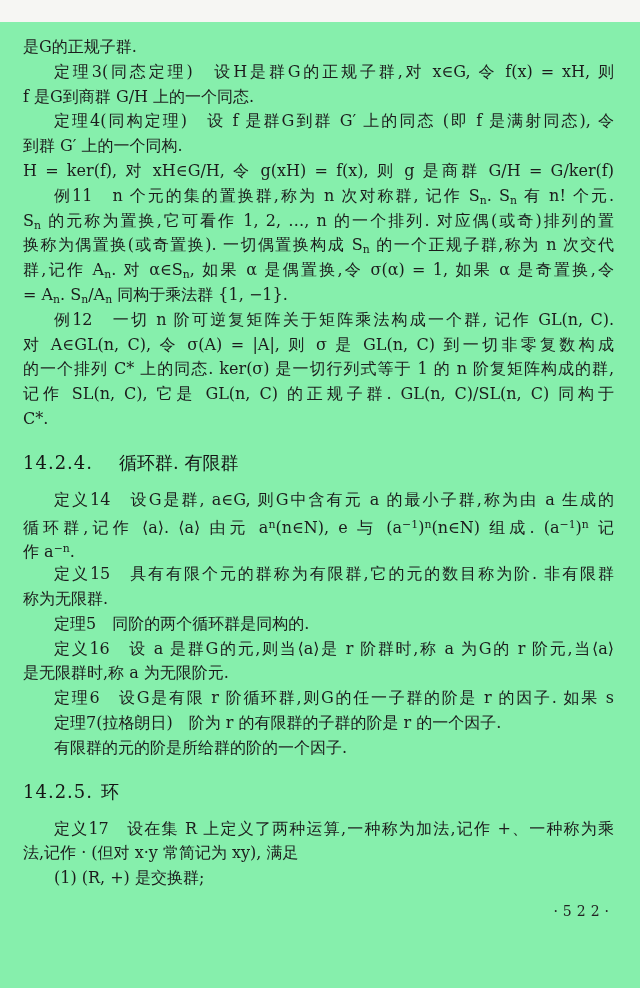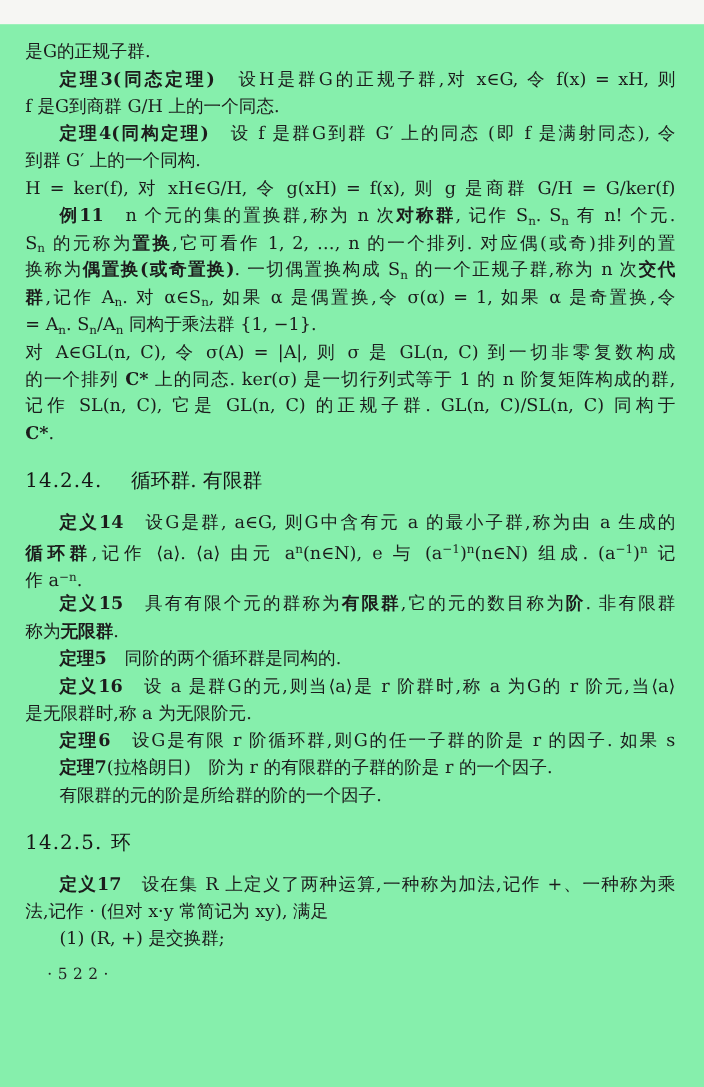--- a/index.html
+++ b/index.html
@@ -8,44 +8,45 @@
     box-sizing:border-box;width:640px;height:988px;
     background:#86efac;
     padding:13px 26px 0 23px;
     font-family:"DejaVu Serif","Liberation Serif",serif;
     color:#1c1c1c;overflow:hidden;margin-top:22px;
   }
   .content{width:591px;}
   .line{font-size:16px;line-height:24.8px;height:24.8px;white-space:nowrap;overflow:hidden;}
   .line.fill{white-space:normal;text-align:justify;text-align-last:justify;}
   .line.indent{text-indent:31px;}
-  .seg-b{font-weight:bold;}
+  .seg-b{font-weight:normal;}
   .seg-n{font-weight:normal;}
   .seg-sub{font-size:68%;vertical-align:-0.3em;}
   .seg-sup{font-size:68%;vertical-align:0.45em;}
   .heading{font-size:18px;line-height:30px;margin:16px 0 10px 0;color:#151515;}
   .heading .hnum{margin-right:8px;letter-spacing:1px;}
-  .pagenum{margin-top:12px;margin-left:20px;font-size:14px;letter-spacing:5px;color:#222;}
+  .pagenum{margin-top:12px;margin-left:20px;font-size:14px;letter-spacing:5px;color:#222;text-align:right;}
 </style>
 </head>
 <body>
 
 <div class="page">
   <div class="content" id="content">
       <div class="line"><span class="seg-n">是G的正规子群.</span></div>
       <div class="line indent fill"><span class="seg-b">定理3(同态定理)</span><span class="seg-n">　设H是群G的正规子群,对 x∈G, 令 f(x) = xH, 则</span></div>
       <div class="line"><span class="seg-n">f 是G到商群 G/H 上的一个同态.</span></div>
       <div class="line indent fill"><span class="seg-b">定理4(同构定理)</span><span class="seg-n">　设 f 是群G到群 G′ 上的同态 (即 f 是满射同态), 令</span></div>
       <div class="line"><span class="seg-n">到群 G′ 上的一个同构.</span></div>
       <div class="line fill"><span class="seg-n">H = ker(f), 对 xH∈G/H, 令 g(xH) = f(x), 则 g 是商群 G/H = G/ker(f)</span></div>
       <div class="line indent fill"><span class="seg-b">例11</span><span class="seg-n">　n 个元的集的置换群,称为 n 次</span><span class="seg-b">对称群</span><span class="seg-n">, 记作 S</span><span class="seg-sub">n</span><span class="seg-n">. S</span><span class="seg-sub">n</span><span class="seg-n"> 有 n! 个元.</span></div>
       <div class="line fill"><span class="seg-n">S</span><span class="seg-sub">n</span><span class="seg-n"> 的元称为</span><span class="seg-b">置换</span><span class="seg-n">,它可看作 1, 2, …, n 的一个排列. 对应偶(或奇)排列的置</span></div>
       <div class="line fill"><span class="seg-n">换称为</span><span class="seg-b">偶置换(或奇置换)</span><span class="seg-n">. 一切偶置换构成 S</span><span class="seg-sub">n</span><span class="seg-n"> 的一个正规子群,称为 n 次</span><span class="seg-b">交代</span></div>
       <div class="line fill"><span class="seg-b">群</span><span class="seg-n">,记作 A</span><span class="seg-sub">n</span><span class="seg-n">. 对 α∈S</span><span class="seg-sub">n</span><span class="seg-n">, 如果 α 是偶置换,令 σ(α) = 1, 如果 α 是奇置换,令</span></div>
       <div class="line"><span class="seg-n">= A</span><span class="seg-sub">n</span><span class="seg-n">. S</span><span class="seg-sub">n</span><span class="seg-n">/A</span><span class="seg-sub">n</span><span class="seg-n"> 同构于乘法群 {1, −1}.</span></div>
+      <div class="line indent fill"><span class="seg-b">例12</span><span class="seg-n">　一切 n 阶可逆复矩阵关于矩阵乘法构成一个群, 记作 GL(n, C).</span></div>
       <div class="line fill"><span class="seg-n">对 A∈GL(n, C), 令 σ(A) = |A|, 则 σ 是 GL(n, C) 到一切非零复数构成</span></div>
       <div class="line fill"><span class="seg-n">的一个排列 </span><span class="seg-b">C*</span><span class="seg-n"> 上的同态. ker(σ) 是一切行列式等于 1 的 n 阶复矩阵构成的群,</span></div>
       <div class="line fill"><span class="seg-n">记作 SL(n, C), 它是 GL(n, C) 的正规子群. GL(n, C)/SL(n, C) 同构于</span></div>
       <div class="line"><span class="seg-b">C*</span><span class="seg-n">.</span></div>
       <div class="heading"><span class="hnum">14.2.4.</span><span class="htitle">　循环群. 有限群</span></div>
       <div class="line indent fill"><span class="seg-b">定义14</span><span class="seg-n">　设G是群, a∈G, 则G中含有元 a 的最小子群,称为由 a 生成的</span></div>
       <div class="line fill"><span class="seg-b">循环群</span><span class="seg-n">,记作 ⟨a⟩. ⟨a⟩ 由元 a</span><span class="seg-sup">n</span><span class="seg-n">(n∈N), e 与 (a</span><span class="seg-sup">−1</span><span class="seg-n">)</span><span class="seg-sup">n</span><span class="seg-n">(n∈N) 组成. (a</span><span class="seg-sup">−1</span><span class="seg-n">)</span><span class="seg-sup">n</span><span class="seg-n"> 记</span></div>
       <div class="line"><span class="seg-n">作 a</span><span class="seg-sup">−n</span><span class="seg-n">.</span></div>
       <div class="line indent fill"><span class="seg-b">定义15</span><span class="seg-n">　具有有限个元的群称为</span><span class="seg-b">有限群</span><span class="seg-n">,它的元的数目称为</span><span class="seg-b">阶</span><span class="seg-n">. 非有限群</span></div>
       <div class="line"><span class="seg-n">称为</span><span class="seg-b">无限群</span><span class="seg-n">.</span></div>

